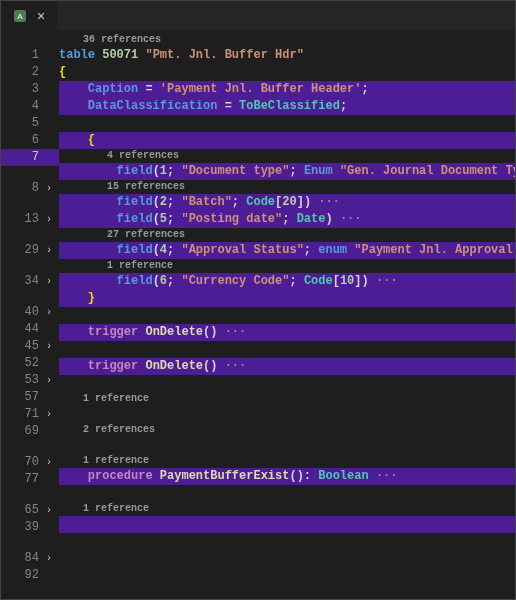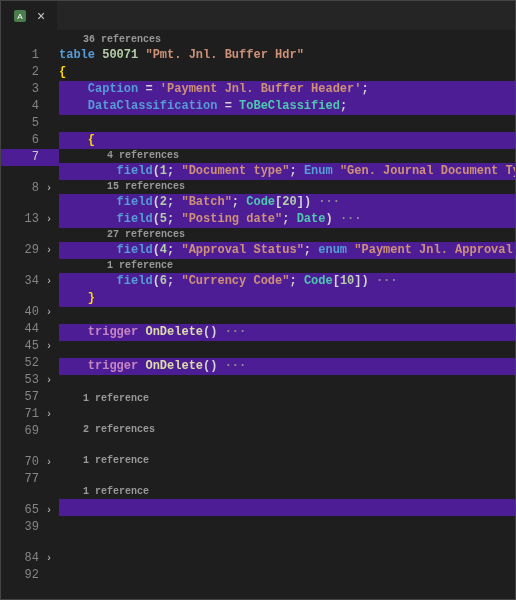--- a/index.html
+++ b/index.html
@@ -182,18 +182,19 @@
     <div class="line"></div>
     <div class="line highlight">    <span class="kw-purple">trigger</span> <span class="func">OnDelete</span><span>()</span><span class="dots"> ···</span></div>
     <div class="line"></div>
     <div class="line highlight">    <span class="kw-purple">trigger</span> <span class="func">OnDelete</span><span>()</span><span class="dots"> ···</span></div>
     <div class="line"></div>
     <div class="codelens">    <span>1 reference</span></div>
     <div class="line"></div>
     <div class="codelens">    <span>2 references</span></div>
     <div class="line"></div>
     <div class="codelens">    <span>1 reference</span></div>
+    <div class="line highlight">    <span class="kw-purple">procedure</span> <span class="func">PaymentBufferExist</span><span>()</span><span>: </span><span class="type">Boolean</span><span class="dots"> ···</span></div>
     <div class="line"></div>
     <div class="codelens">    <span>1 reference</span></div>
     <div class="line highlight">     </div>
 
   </div>
 </div>
 
 </body></html>

